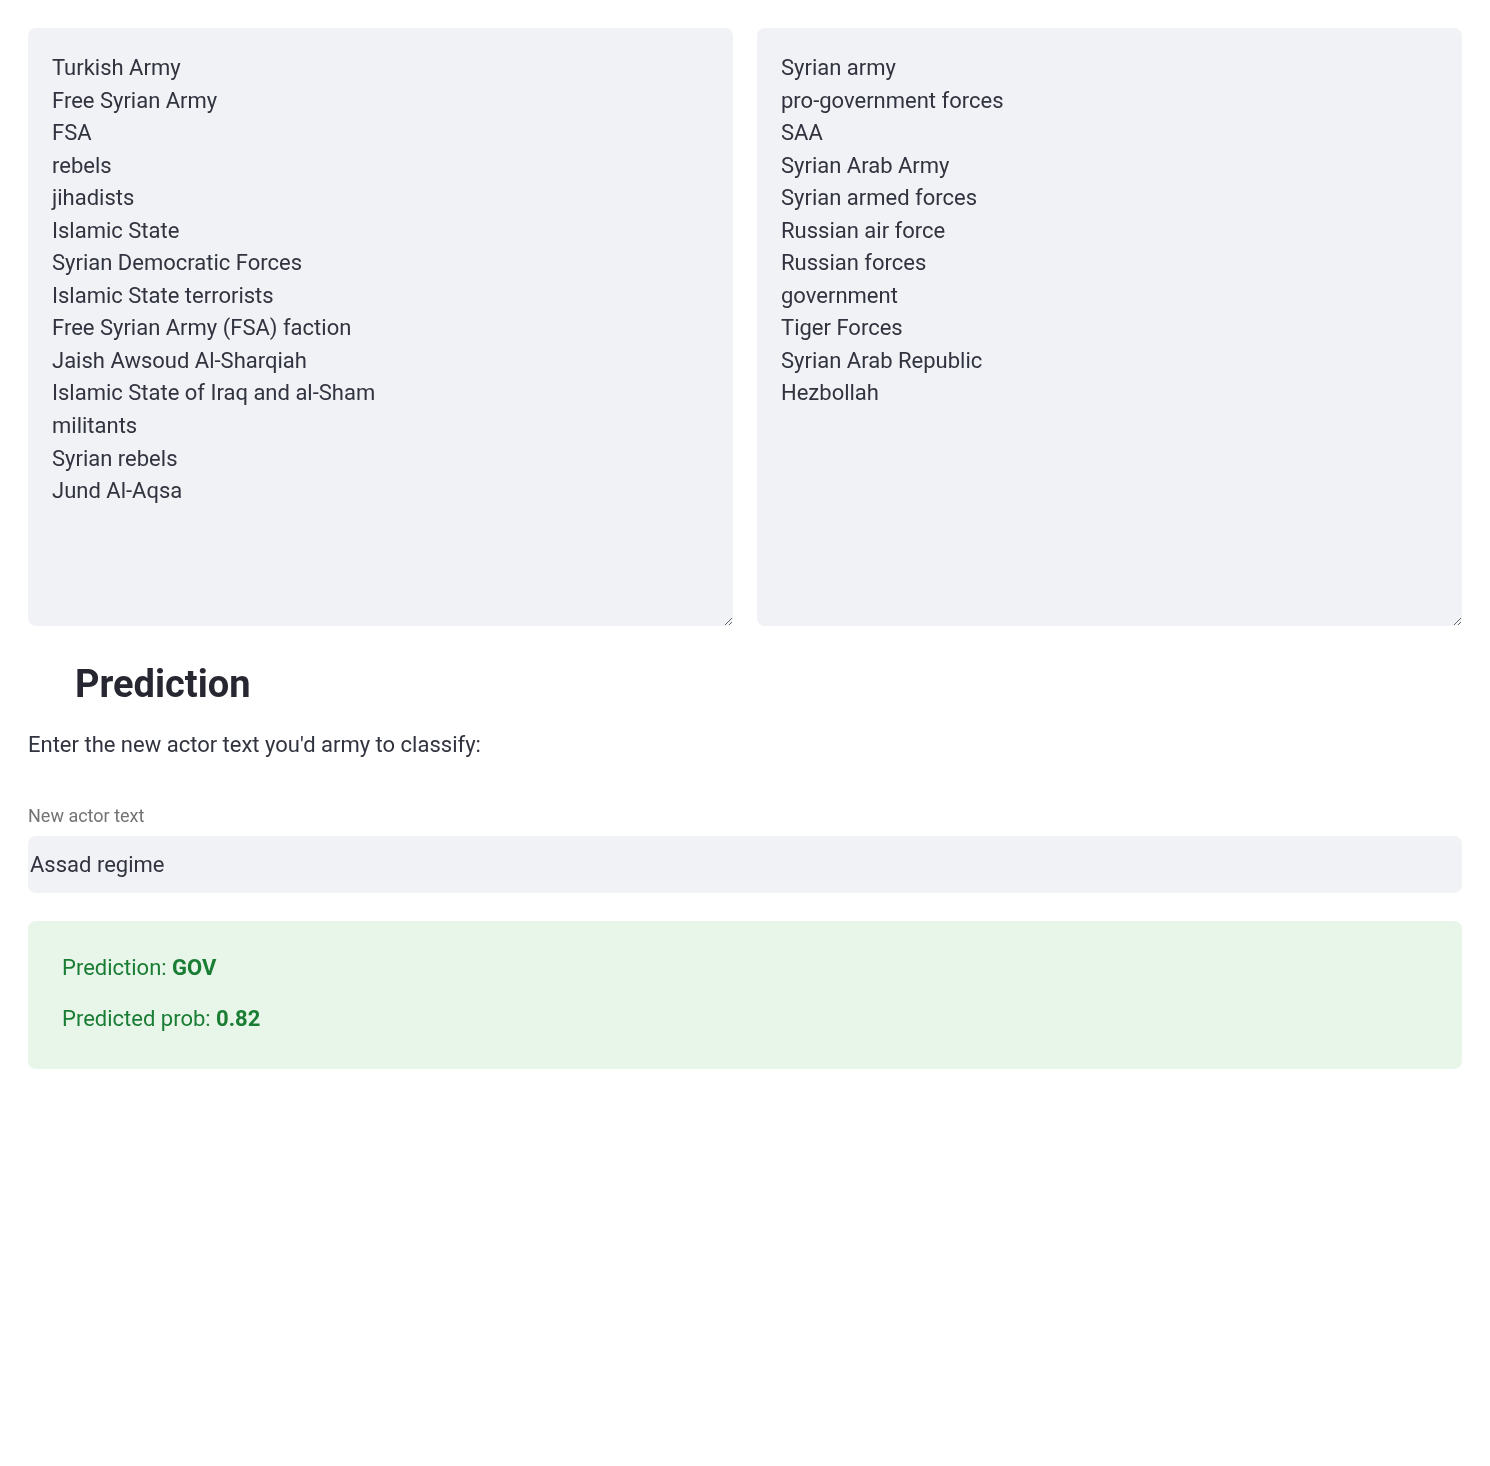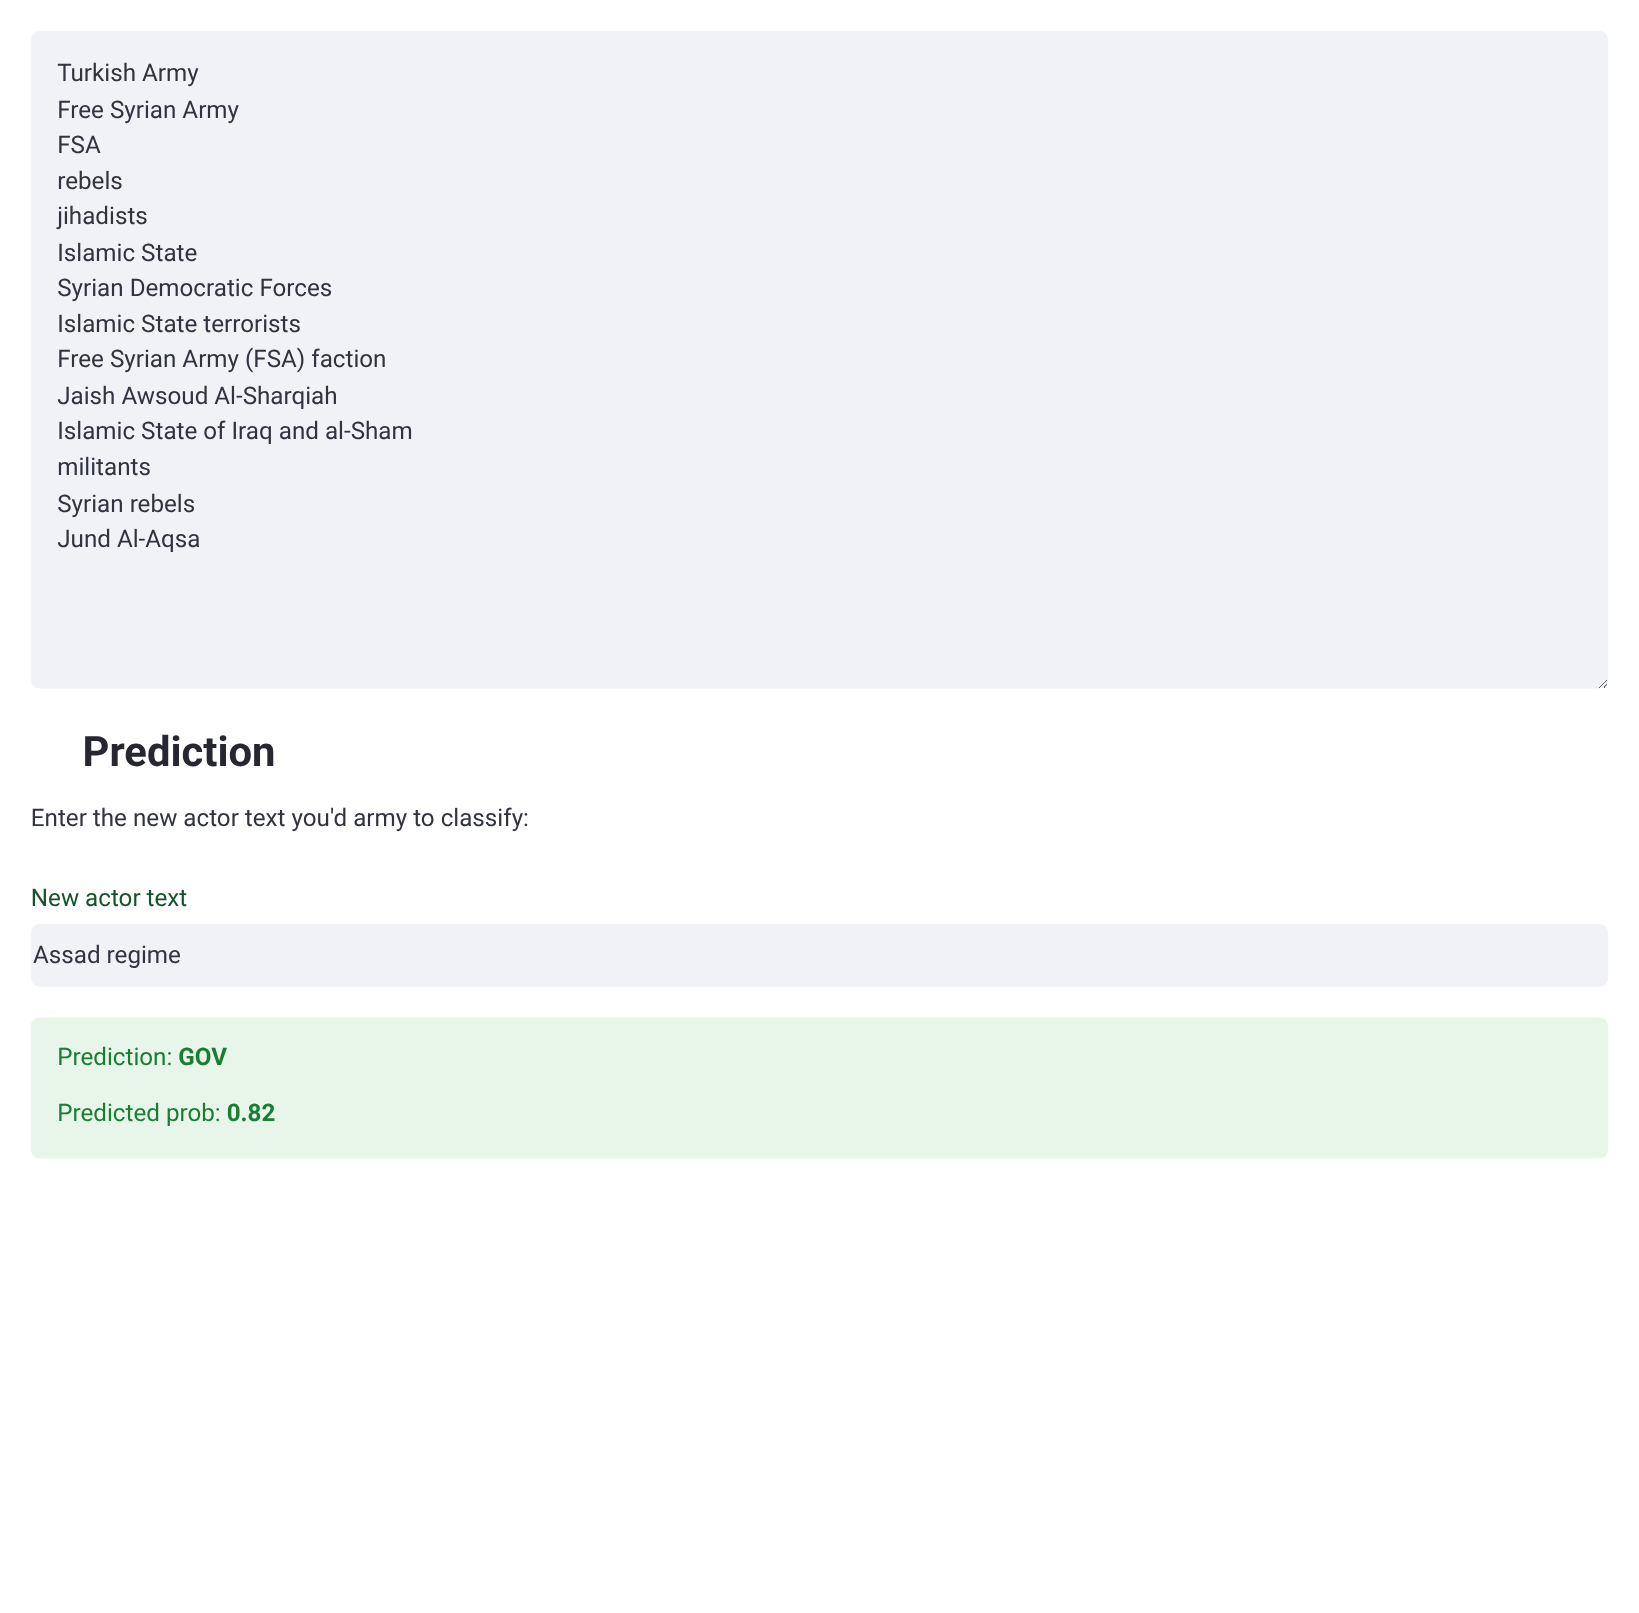--- a/index.html
+++ b/index.html
@@ -41,41 +41,41 @@
     color: #262730;
     margin-bottom: 26px;
     margin-left: 47px;
   }
   .instruction {
     font-size: 22px;
     color: #31333f;
     margin-bottom: 34px;
   }
   .field-label {
-    font-size: 22px;
-    color: #14532d;
+    font-size: 18px;
+    color: #737373;
     margin-bottom: 10px;
     display: block;
     margin-top: 48px;
   }
   .text-input {
     width: 100%;
     background: #f0f2f6;
     border: none;
     border-radius: 8px;
     padding: 16px 2px;
     font-size: 22px;
     color: #31333f;
     font-family: inherit;
     margin-bottom: 28px;
   }
   .result-box {
     background: #e8f5e9;
     border-radius: 8px;
-    padding: 24px;
+    padding: 34px;
     color: #197d34;
   }
   .result-line {
     font-size: 22px;
     color: #197d34;
     margin-bottom: 26px;
   }
   .result-line:last-child {
     margin-bottom: 4px;
   }
@@ -96,20 +96,31 @@
 jihadists
 Islamic State
 Syrian Democratic Forces
 Islamic State terrorists
 Free Syrian Army (FSA) faction
 Jaish Awsoud Al-Sharqiah
 Islamic State of Iraq and al-Sham
 militants
 Syrian rebels
 Jund Al-Aqsa</textarea>
+  <textarea class="textarea-box" style="">Syrian army
+pro-government forces
+SAA
+Syrian Arab Army
+Syrian armed forces
+Russian air force
+Russian forces
+government
+Tiger Forces
+Syrian Arab Republic
+Hezbollah</textarea>
 </div>
 
 <h2 class="section-heading">Prediction</h2>
 
 <p class="instruction">Enter the new actor text you'd army to classify:</p>
 
 <label class="field-label">New actor text</label>
 
 <input type="text" class="text-input" value="Assad regime" style="">
 

